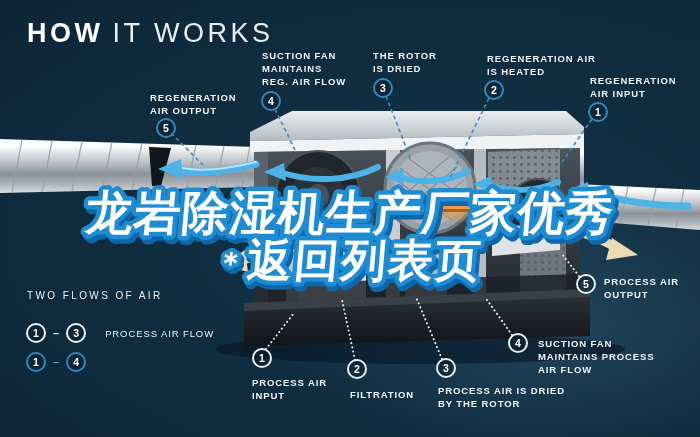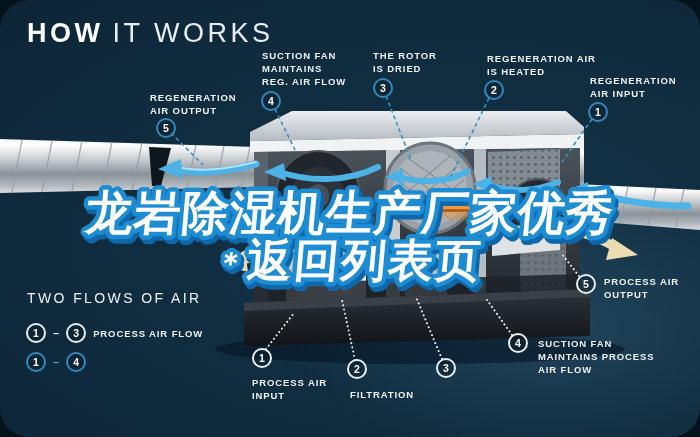--- a/index.html
+++ b/index.html
@@ -2,21 +2,20 @@
 <html><head>
 <meta charset="utf-8">
 <style>
   html,body{margin:0;padding:0;background:#04121c;}
   .canvas{
     position:relative;width:700px;height:437px;overflow:hidden;
     font-family:"Liberation Sans",sans-serif;
     background:
       radial-gradient(55% 45% at 80% 75%, rgba(70,120,150,.28), rgba(70,120,150,0) 70%),
       radial-gradient(120% 100% at 65% 55%, #143449 0%, #0f2a3c 55%, #0b2030 100%);
-    border-radius: 29px;
   }
   .scene,.overlay{position:absolute;left:0;top:0;}
   .overlay{pointer-events:none;}
 
   .title{position:absolute;left:27px;top:18px;font-size:27px;letter-spacing:3.5px;color:#ffffff;white-space:nowrap;}
   .title .bold{font-weight:700;}
   .title .light{font-weight:300;margin-left:9px;color:#e9eef2;}
 
   .lbl{
     position:absolute;font-size:9.5px;font-weight:700;letter-spacing:.9px;
@@ -31,27 +30,27 @@
     position:absolute;box-sizing:border-box;width:20px;height:20px;border-radius:50%;
     border:2px solid #e8eef2;background:rgba(8,25,38,.35);
     font-size:10.5px;font-weight:700;color:#ffffff;text-align:center;line-height:16px;
   }
   .badge.blue{border-color:#3188bd;}
   .t5b{left:156px;top:118px}.t4b{left:261px;top:91px}.t3b{left:373px;top:78px}
   .t2b{left:484px;top:80px}.t1b{left:588px;top:102px}
   .b1b{left:252px;top:348px}.b2b{left:347px;top:359px}.b3b{left:436px;top:358px}
   .b4b{left:508px;top:333px}.b5b{left:576px;top:274px}
 
-  .legend-heading{position:absolute;left:27px;top:290px;font-size:14px;letter-spacing:2.4px;font-weight:500;color:#edf2f5;white-space:nowrap;}
+  .legend-heading{position:absolute;left:27px;top:290px;font-size:10px;letter-spacing:2.4px;font-weight:500;color:#edf2f5;white-space:nowrap;}
   .legend-row{position:absolute;left:26px;display:flex;align-items:center;gap:7px;height:20px;}
   .r1{top:323px}.r2{top:352px}
   .legend-row .badge{position:static;flex:0 0 auto;}
   .dash{font-weight:700;font-size:11px;}
   .dash.white-t{color:#dfe7ec}.dash.blue-t{color:#5aa4cf}
-  .legend-label{font-size:9.5px;font-weight:700;letter-spacing:.9px;color:#eef3f6;white-space:nowrap;}
+  .legend-label{margin-left:12px;font-size:9.5px;font-weight:400;letter-spacing:.9px;color:#eef3f6;white-space:nowrap;}
 </style>
 </head>
 <body>
 
 <div class="canvas">
 
   <svg class="scene" width="700" height="437" viewBox="0 0 700 437">
     <defs>
       <linearGradient id="duct" x1="0" y1="0" x2="0" y2="1">
         <stop offset="0" stop-color="#f4f5f6"></stop>
@@ -208,20 +207,22 @@
   <div class="lbl t2">REGENERATION AIR
 IS HEATED</div>
   <div class="lbl t3">THE ROTOR
 IS DRIED</div>
   <div class="lbl t1">REGENERATION
 AIR INPUT</div>
 
   <div class="lbl b1">PROCESS AIR
 INPUT</div>
   <div class="lbl b2">FILTRATION</div>
+  <div class="lbl b3">PROCESS AIR IS DRIED
+BY THE ROTOR</div>
   <div class="lbl b4">SUCTION FAN
 MAINTAINS PROCESS
 AIR FLOW</div>
   <div class="lbl b5">PROCESS AIR
 OUTPUT</div>
 
   <div class="badge blue t5b">5</div>
   <div class="badge blue t4b">4</div>
   <div class="badge blue t3b">3</div>
   <div class="badge blue t2b">2</div>

